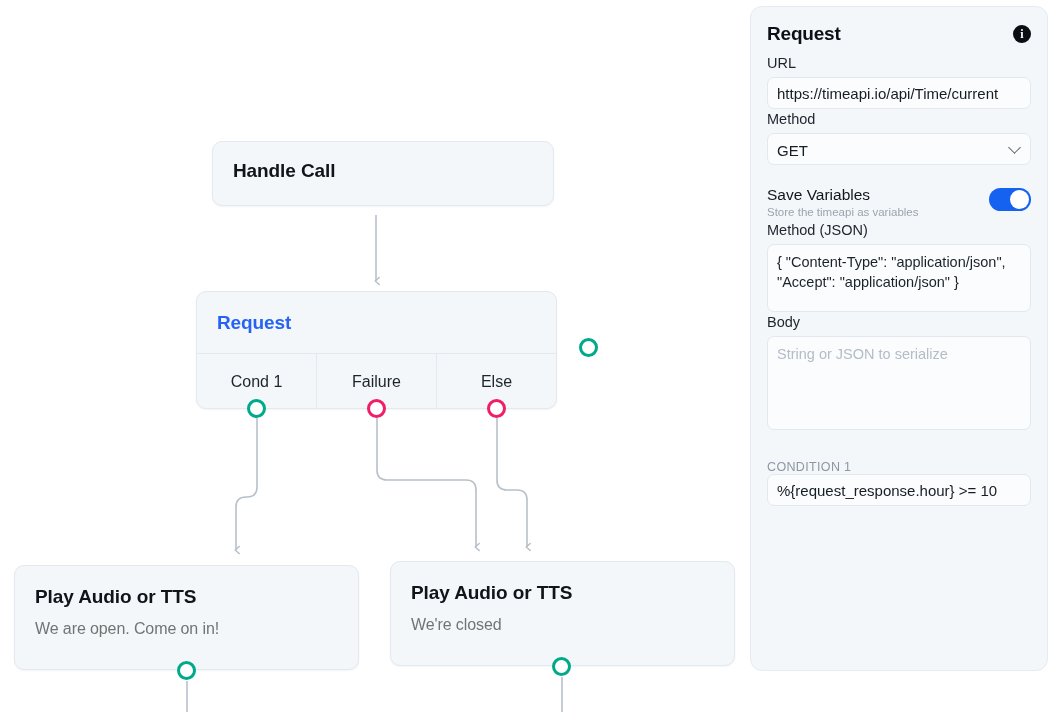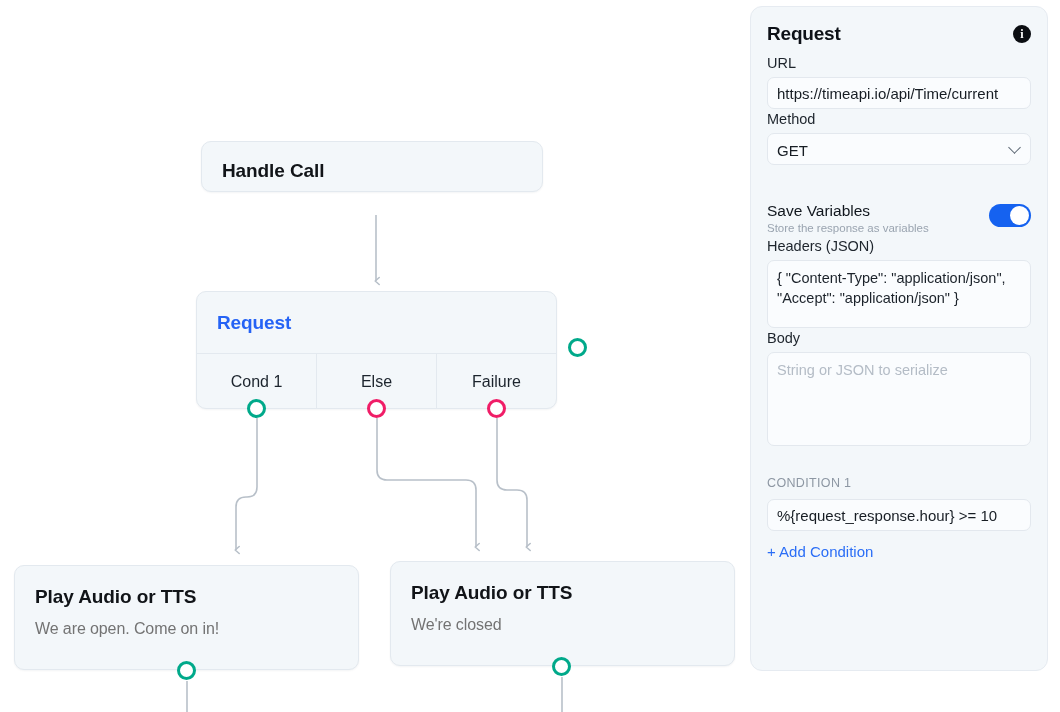--- a/index.html
+++ b/index.html
@@ -30,21 +30,21 @@
     letter-spacing: -0.1px;
   }
   .node-title.link { color: #2563f5; font-weight: bold; }
   .node-sub {
     font-size: 16px;
     color: #737373;
     letter-spacing: -0.1px;
   }
 
   
-  #node-handle-call { left: 201px; top: 141px; width: 342px; height: 51px; }
+  #node-handle-call { left: 212px; top: 141px; width: 342px; height: 65px; }
   #node-handle-call .node-title { position: absolute; left: 20px; top: 18px; }
 
   
   #node-request { left: 196px; top: 291px; width: 361px; height: 118px; padding: 0; overflow: hidden; }
   #node-request .req-head { height: 61px; position: relative; }
   #node-request .req-head .node-title { position: absolute; left: 20px; top: 20px; }
   #node-request .req-outs { display: flex; height: 56px; border-top: 1px solid #e3e9ef; }
   #node-request .req-out {
     flex: 1 1 0;
     display: flex; align-items: center; justify-content: center;
@@ -130,21 +130,21 @@
   .chev { width: 11px; height: 11px; position: relative; }
   .chev::before {
     content: ""; position: absolute; left: 0; top: 1px;
     width: 8px; height: 8px;
     border-right: 1.6px solid #5b6672; border-bottom: 1.6px solid #5b6672;
     transform: rotate(45deg);
   }
 
   .toggle-row {
     display: flex; align-items: flex-start; justify-content: space-between;
-    margin-top: 37px; margin-bottom: 4px;
+    margin-top: 21px; margin-bottom: 4px;
   }
   .toggle-text-main { font-size: 15.5px; color: #10161d; }
   .toggle-text-sub { font-size: 11.5px; color: #9aa4b0; margin-top: 2px; }
   .switch {
     width: 42px; height: 23px; border-radius: 12px;
     background: #1562f0; position: relative; cursor: pointer; flex: none;
     margin-top: 2px;
   }
   .switch .knob {
     position: absolute; right: 2px; top: 2px;
@@ -161,21 +161,21 @@
     color: #1b222a;
     line-height: 1.38;
     word-break: break-word;
   }
   .textarea.headers { height: 68px; }
   .textarea.body { height: 94px; color: #b4bcc6; }
 
   .cond-caption {
     font-size: 12.5px; color: #8d97a3;
     letter-spacing: 0.35px;
-    margin-top: 30px; margin-bottom: 9px;
+    margin-top: 30px; 
   }
   .add-condition {
     margin-top: 12px;
     font-size: 15px; color: #2b6ef6; cursor: pointer;
   }
 </style>
 </head>
 <body>
 
 <div id="root">
@@ -208,24 +208,24 @@
 
     <div class="node" id="node-request">
       <div class="req-head">
         <div class="node-title link">Request</div>
       </div>
       <div class="req-outs">
         <div class="req-out">
           <span>Cond 1</span>
         </div>
         <div class="req-out">
-          <span>Else</span>
+          <span>Failure</span>
         </div>
         <div class="req-out">
-          <span>Failure</span>
+          <span>Else</span>
         </div>
       </div>
     </div>
 
     <div class="port teal" style="position:absolute; left:247px; top:399px;"></div>
     <div class="port pink" style="position:absolute; left:367px; top:399px;"></div>
     <div class="port pink" style="position:absolute; left:487px; top:399px;"></div>
 
     <div class="node" id="node-tts-open">
       <div class="node-title">Play Audio or TTS</div>
@@ -253,33 +253,32 @@
 
     <div class="field-label gap">Method</div>
     <div class="select-input">
       <span>GET</span>
       <span class="chev"></span>
     </div>
 
     <div class="toggle-row">
       <div>
         <div class="toggle-text-main">Save Variables</div>
-        <div class="toggle-text-sub">Store the response as variables</div>
+        <div class="toggle-text-sub">Store the timeapi as variables</div>
       </div>
       <div class="switch">
         <div class="knob"></div>
       </div>
     </div>
 
-    <div class="field-label gap">Headers (JSON)</div>
+    <div class="field-label gap">Method (JSON)</div>
     <div class="textarea headers">{ "Content-Type": "application/json", "Accept": "application/json" }</div>
 
     <div class="field-label gap">Body</div>
     <div class="textarea body">String or JSON to serialize</div>
 
     <div class="cond-caption">CONDITION 1</div>
     <div class="text-input">%{request_response.hour} &gt;= 10</div>
 
-    <div class="add-condition">+ Add Condition</div>
 
   </div>
 
 </div>
 
 </body></html>

